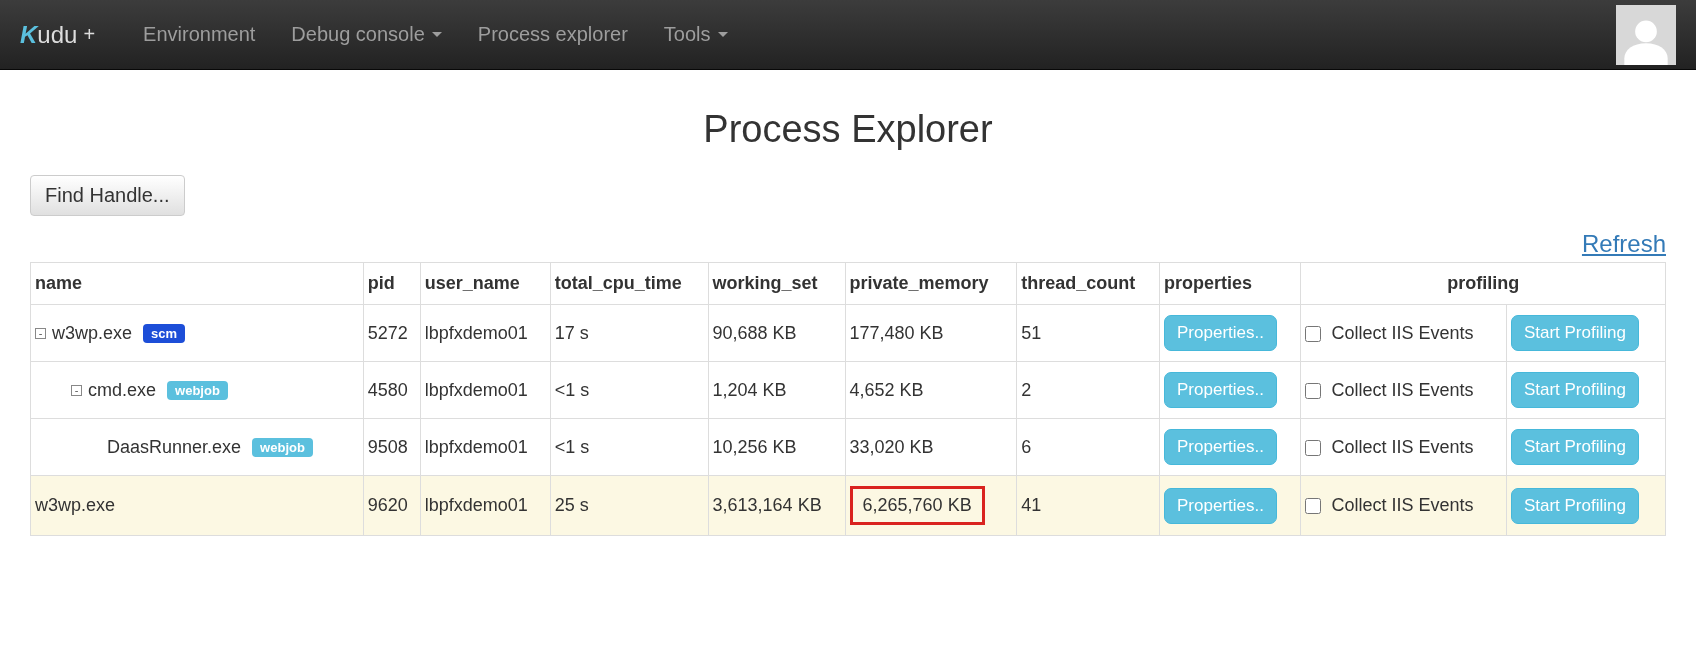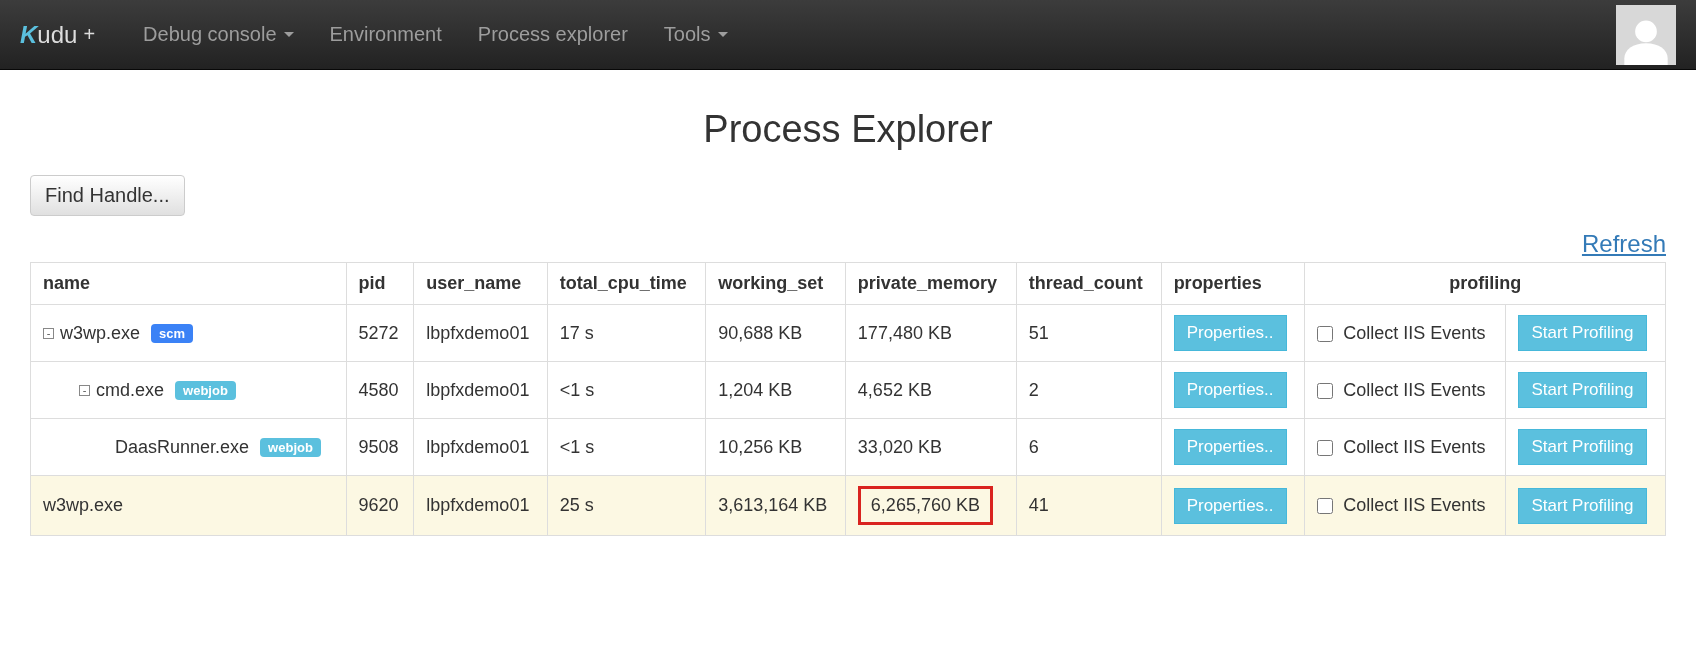--- a/index.html
+++ b/index.html
@@ -71,21 +71,21 @@
     .refresh-row { text-align: right; margin-top: 14px; }
     .refresh-link { color: #337ab7; text-decoration: underline; font-size: 24px; cursor: pointer; }
     
     table {
       width: 100%;
       border-collapse: collapse;
       margin-top: 4px;
     }
     th, td {
       border: 1px solid #ddd;
-      padding: 10px 12px;
+      padding: 10px 4px;
       text-align: left;
       font-size: 18px;
       vertical-align: middle;
     }
     th { font-weight: bold; background: #fff; }
     
     .tree-toggle {
       display: inline-block;
       width: 11px; height: 11px;
       border: 1px solid #888;
@@ -104,28 +104,28 @@
     .badge {
       display: inline-block;
       font-size: 13px;
       font-weight: bold;
       color: #fff;
       border-radius: 4px;
       padding: 2px 8px;
       margin-left: 6px;
       vertical-align: middle;
     }
-    .badge-scm { background: #3b82f6; }
+    .badge-scm { background: #1d4ed8; }
     .badge-webjob { background: #5bc0de; }
     
     .btn-info {
       background: #5bc0de;
       border: 1px solid #46b8da;
       color: #fff;
-      border-radius: 0;
+      border-radius: 7px;
       padding: 7px 12px;
       font-size: 17px;
       cursor: pointer;
     }
     
     tr.highlight td { background: #fcf8e3; }
     .red-box { border: 3px solid #d9231f; padding: 6px 10px; display: inline-block; }
     
     .chk { width: 16px; height: 16px; margin-right: 10px; vertical-align: middle; }
     .name-cell { white-space: normal; }
@@ -134,25 +134,25 @@
 <body>
 
 <div class="navbar">
   <a class="navbar-brand">
     <span class="brand-k">K</span>
       <span class="brand-udu">udu</span>
     <span class="brand-plus">+</span>
   </a>
   <ul class="navbar-nav">
     <li class="nav-item">
+        <span>Environment</span>
+      </li>
+    <li class="nav-item">
         <span>Debug console</span>
         <span class="caret"></span>
-      </li>
-    <li class="nav-item">
-        <span>Environment</span>
       </li>
     <li class="nav-item">
         <span>Process explorer</span>
       </li>
     <li class="nav-item">
         <span>Tools</span>
         <span class="caret"></span>
       </li>
   </ul>
   <div class="avatar">

